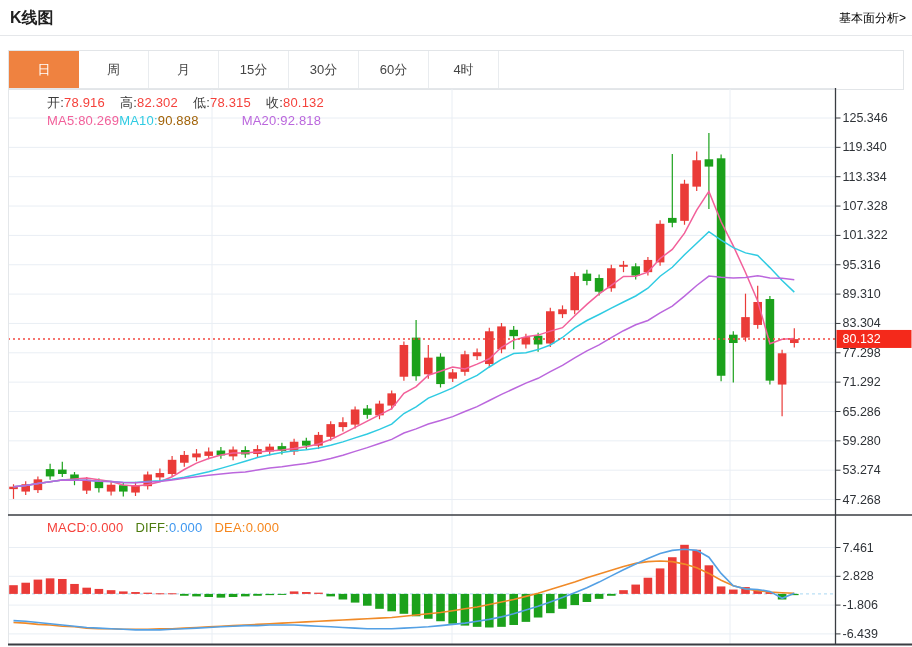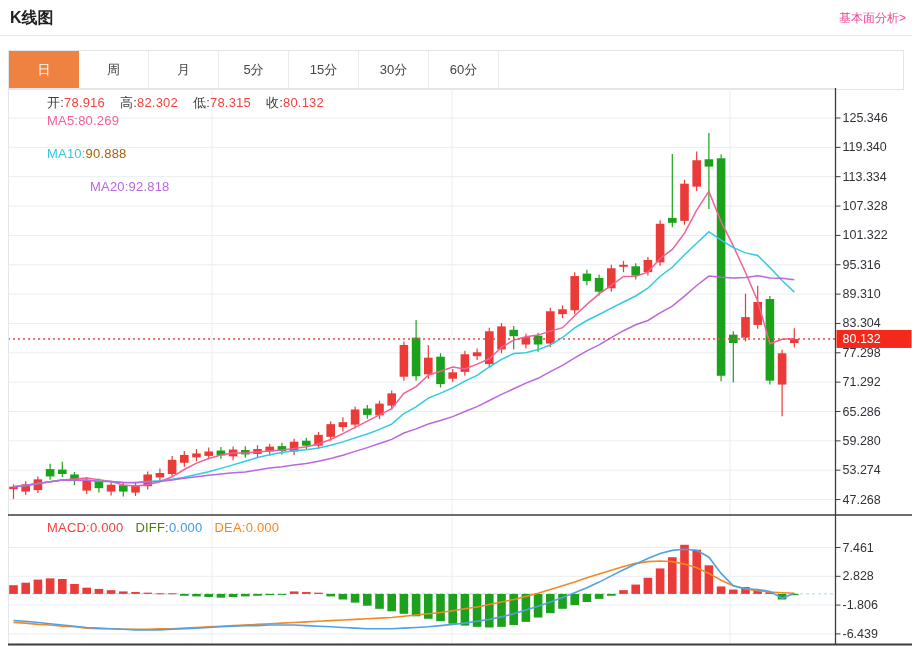--- a/index.html
+++ b/index.html
@@ -4,59 +4,59 @@
 <style>
   html,body{margin:0;padding:0;background:#fff;}
   body{width:912px;height:647px;overflow:hidden;
        font-family:"Liberation Sans","DejaVu Sans",sans-serif;}
   #app{position:relative;width:912px;height:577px;background:#fff;}
 
   
   #page-header{position:absolute;left:0;top:0;width:912px;height:36px;
                border-bottom:1px solid #e5e7ea;box-sizing:border-box;}
   #page-title{position:absolute;left:10px;top:8px;font-size:16px;font-weight:bold;color:#1f1f1f;}
-  #analysis-link{position:absolute;right:6px;top:10px;font-size:12px;color:#ec4899;text-decoration:none;cursor:pointer;}
+  #analysis-link{position:absolute;right:6px;top:10px;font-size:12px;color:#000000;text-decoration:none;cursor:pointer;}
 
   
   #tabbar{position:absolute;left:8px;top:50px;width:894px;height:38px;
           border:1px solid #e2e5e8;box-sizing:content-box;background:#fff;display:flex;}
   .ptab{width:70px;height:38px;line-height:38px;text-align:center;font-size:13px;color:#454545;
         border-right:1px solid #e9ecef;cursor:pointer;box-sizing:border-box;background:#fff;}
   .ptab.active{background:#ef8240;color:#fff;border-right:none;}
 
   
   #chart-area{position:absolute;left:0;top:88px;width:912px;height:559px;}
   #kchart{position:absolute;left:0;top:0;}
 
   .overlay-row{position:absolute;display:flex;font-size:13px;white-space:nowrap;pointer-events:none;margin-left:19px;}
   #quote-row{left:28px;top:6px;gap:15px;}
-  #ma-row{left:28px;top:25px;gap:18px;flex-direction:column;}
+  #ma-row{left:28px;top:25px;}
   #macd-row{left:28px;top:432px;gap:12px;}
   .fld .lbl{color:#3c3c3c;}
   .fld .val{color:#f5413b;}
   .fld{letter-spacing:.2px;}
 </style>
 </head>
 <body>
 
 <div id="app">
 
   <div id="page-header">
     <span id="page-title">K线图</span>
     <a id="analysis-link">基本面分析&gt;</a>
   </div>
 
   <div id="tabbar">
       <div class="ptab active">日</div>
       <div class="ptab">周</div>
       <div class="ptab">月</div>
-      <div class="ptab">5分</div>
       <div class="ptab">15分</div>
       <div class="ptab">30分</div>
       <div class="ptab">60分</div>
+      <div class="ptab">4时</div>
     </div>
 
   <div id="chart-area">
     <svg id="kchart" width="912" height="559" viewBox="0 0 912 559">
         <g>
           <line x1="8" y1="30" x2="835.5" y2="30" stroke="#e9eef4" stroke-width="1"></line>
           <line x1="8" y1="59.35" x2="835.5" y2="59.35" stroke="#e9eef4" stroke-width="1"></line>
           <line x1="8" y1="88.7" x2="835.5" y2="88.7" stroke="#e9eef4" stroke-width="1"></line>
           <line x1="8" y1="118.05000000000001" x2="835.5" y2="118.05000000000001" stroke="#e9eef4" stroke-width="1"></line>
           <line x1="8" y1="147.4" x2="835.5" y2="147.4" stroke="#e9eef4" stroke-width="1"></line>

